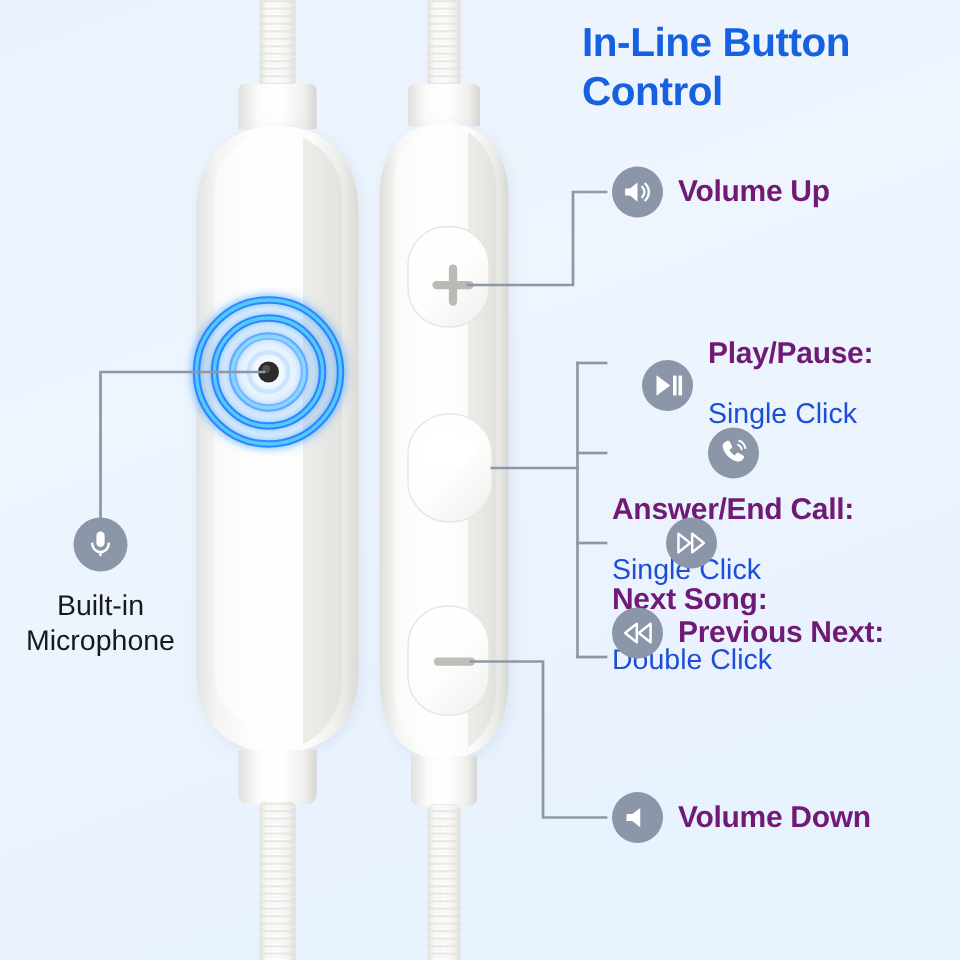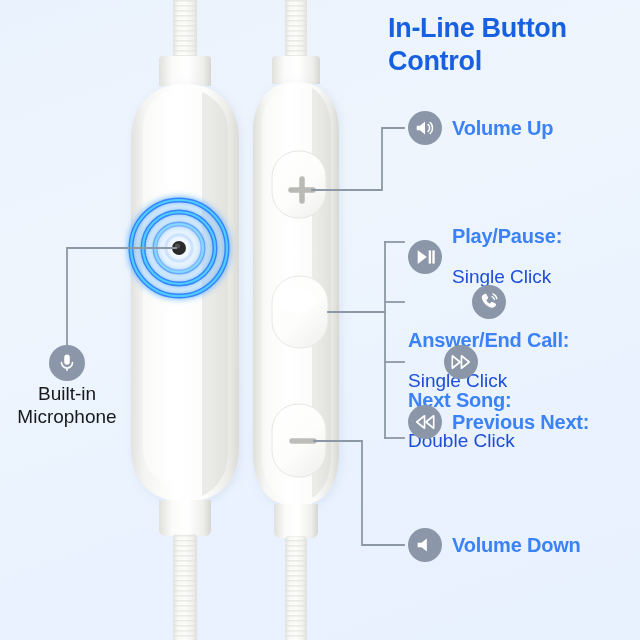--- a/index.html
+++ b/index.html
@@ -59,55 +59,55 @@
     background: #8b97a8;
     display: flex;
     align-items: center;
     justify-content: center;
   }
   .lbl-icon svg { display: block; }
   .lbl-text { display: flex; flex-direction: column; justify-content: center; }
   .lbl-main {
     font-size: 20px;
     font-weight: bold;
-    color: #3b82f6;
+    color: #701a75;
     line-height: 1.12;
     white-space: nowrap;
     letter-spacing: -0.2px;
   }
   .lbl-sub {
     font-size: 19px;
     font-weight: normal;
     color: #1d4ed8;
     line-height: 1.2;
     white-space: nowrap;
     margin-top: 19px;
   }
 
   
   #row-volume-up    { left: 408px; top: 111px; }
-  #row-play-pause   { left: 408px; top: 225px; }
+  #row-play-pause   { left: 428px; top: 225px; }
   #row-answer-call  { left: 408px; top: 285px; flex-direction: column; }
   #row-next-song    { left: 408px; top: 345px; flex-direction: column; }
   #row-prev-song    { left: 408px; top: 405px; }
   #row-volume-down  { left: 408px; top: 528px; }
 
   
   #row-microphone {
     position: absolute;
     left: 8px;
     top: 345px;
     width: 118px;
     display: flex;
     flex-direction: column;
     align-items: center;
   }
   #row-microphone .lbl-icon { width: 36px; height: 36px; flex: 0 0 36px; }
   .mic-caption {
-    margin-top: 2px;
+    margin-top: 13px;
     font-size: 19px;
     font-weight: normal;
     color: #17191c;
     text-align: center;
     line-height: 1.2;
     white-space: nowrap;
   }
 </style>
 </head>
 <body>

